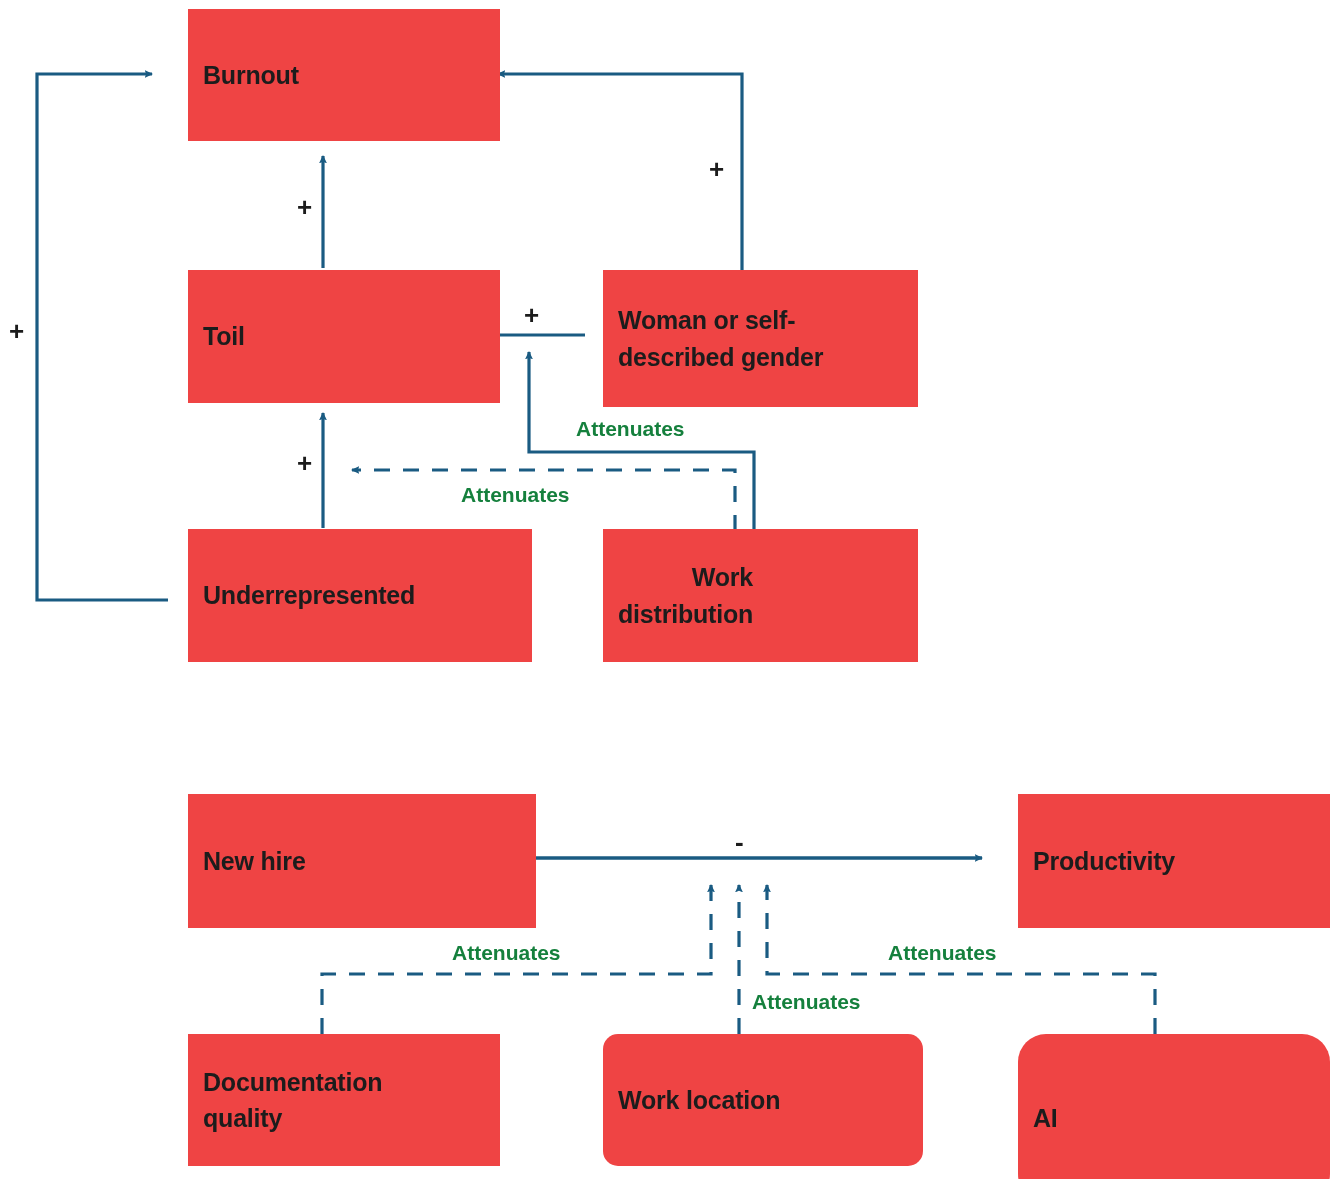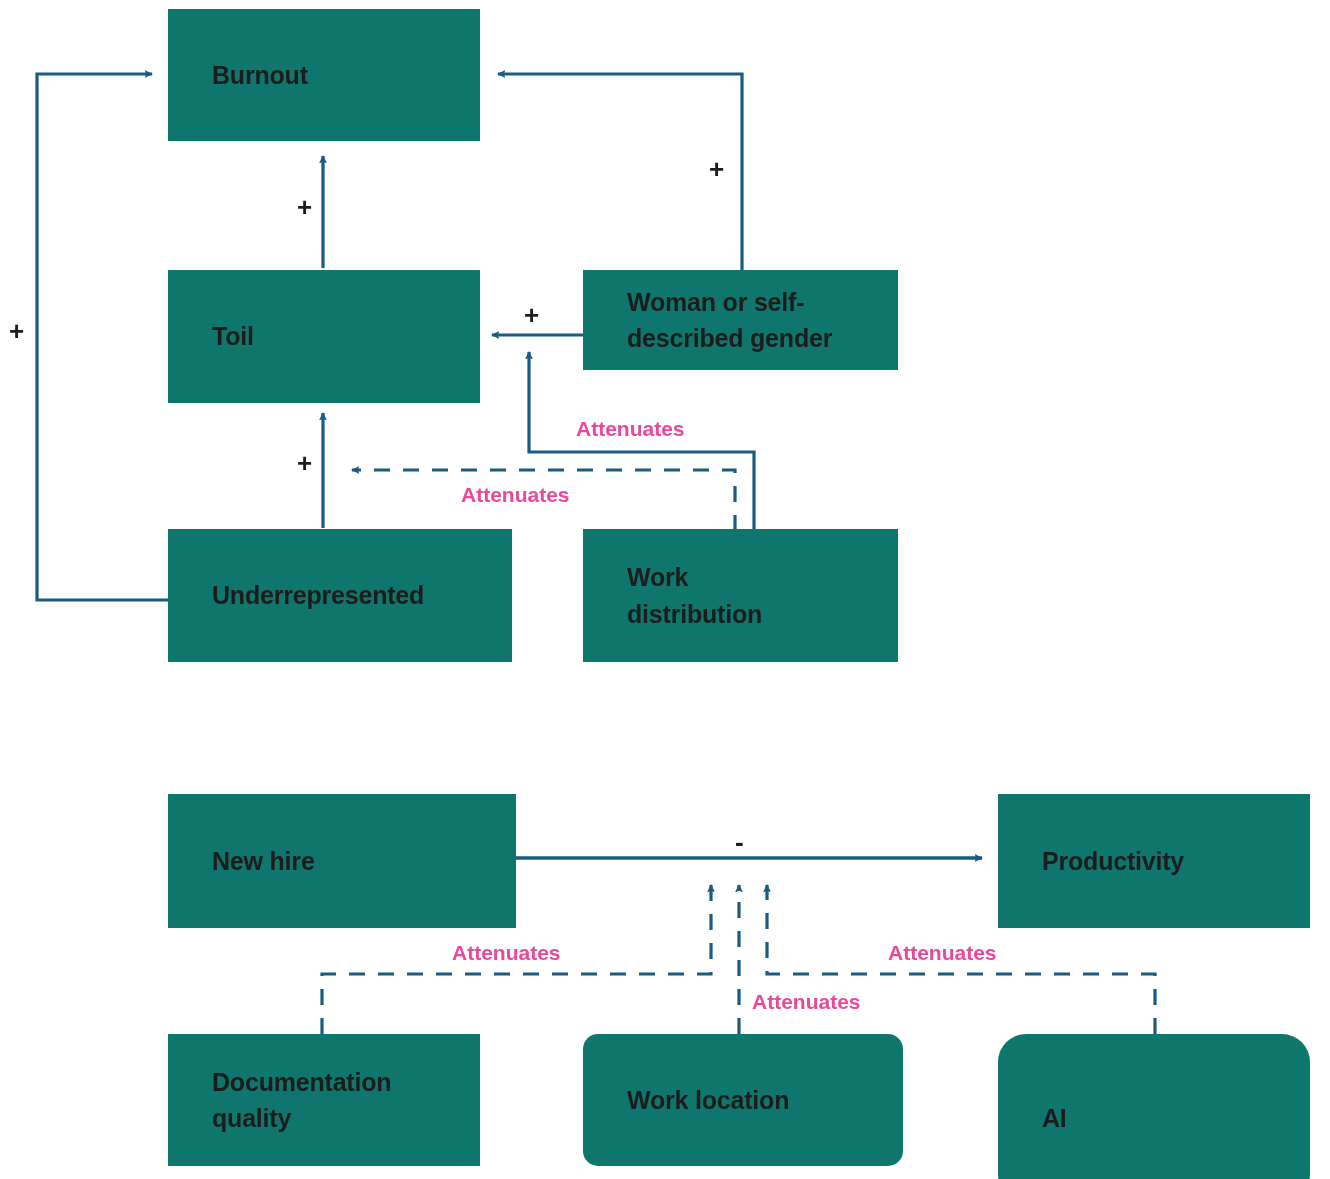--- a/index.html
+++ b/index.html
@@ -12,47 +12,48 @@
   }
   #canvas {
     position: relative;
     width: 1330px;
     height: 1179px;
     background: #ffffff;
     overflow: hidden;
   }
   .node {
     position: absolute;
-    background: #0f766e;
+    background: #ef4444;
     display: flex;
     align-items: center;
     box-sizing: border-box;
-    padding-left: 44px;
+    padding-left: 15px;
     padding-right: 10px;
+    margin-left: 20px;
   }
   .node .node-label {
     font-size: 25px;
     font-weight: 700;
     color: #1c1c1c;
     line-height: 1.45;
     letter-spacing: -0.2px;
     white-space: pre-line;
   }
   .sign {
     position: absolute;
     font-size: 26px;
     font-weight: 700;
     color: #1c1c1c;
     line-height: 1;
   }
   .edge-label {
     position: absolute;
     font-size: 21px;
     font-weight: 700;
-    color: #ec4899;
+    color: #15803d;
     line-height: 1;
     white-space: nowrap;
   }
   svg.wires {
     position: absolute;
     left: 0;
     top: 0;
     width: 1330px;
     height: 1179px;
     pointer-events: none;
@@ -120,26 +121,26 @@
   </div>
 
   <div class="node" style="left:168px; top:270px; width:312px; height:133px;">
     <span class="node-label">Toil</span>
   </div>
 
   <div class="node" style="left:168px; top:529px; width:344px; height:133px;">
     <span class="node-label">Underrepresented</span>
   </div>
 
-  <div class="node" style="left:583px; top:270px; width:315px; height:100px;">
+  <div class="node" style="left:583px; top:270px; width:315px; height:137px;">
     <span class="node-label">Woman or self-
 described gender</span>
   </div>
 
-  <div class="node" style="left:583px; top:529px; width:315px; height:133px;">
+  <div class="node" style="left:583px; top:529px; width:315px; height:133px;text-align:right;">
     <span class="node-label">Work
 distribution</span>
   </div>
 
   <div class="sign" style="left:9px; top:318px;">+</div>
 
   <div class="sign" style="left:297px; top:194px;">+</div>
 
   <div class="sign" style="left:297px; top:450px;">+</div>
 

